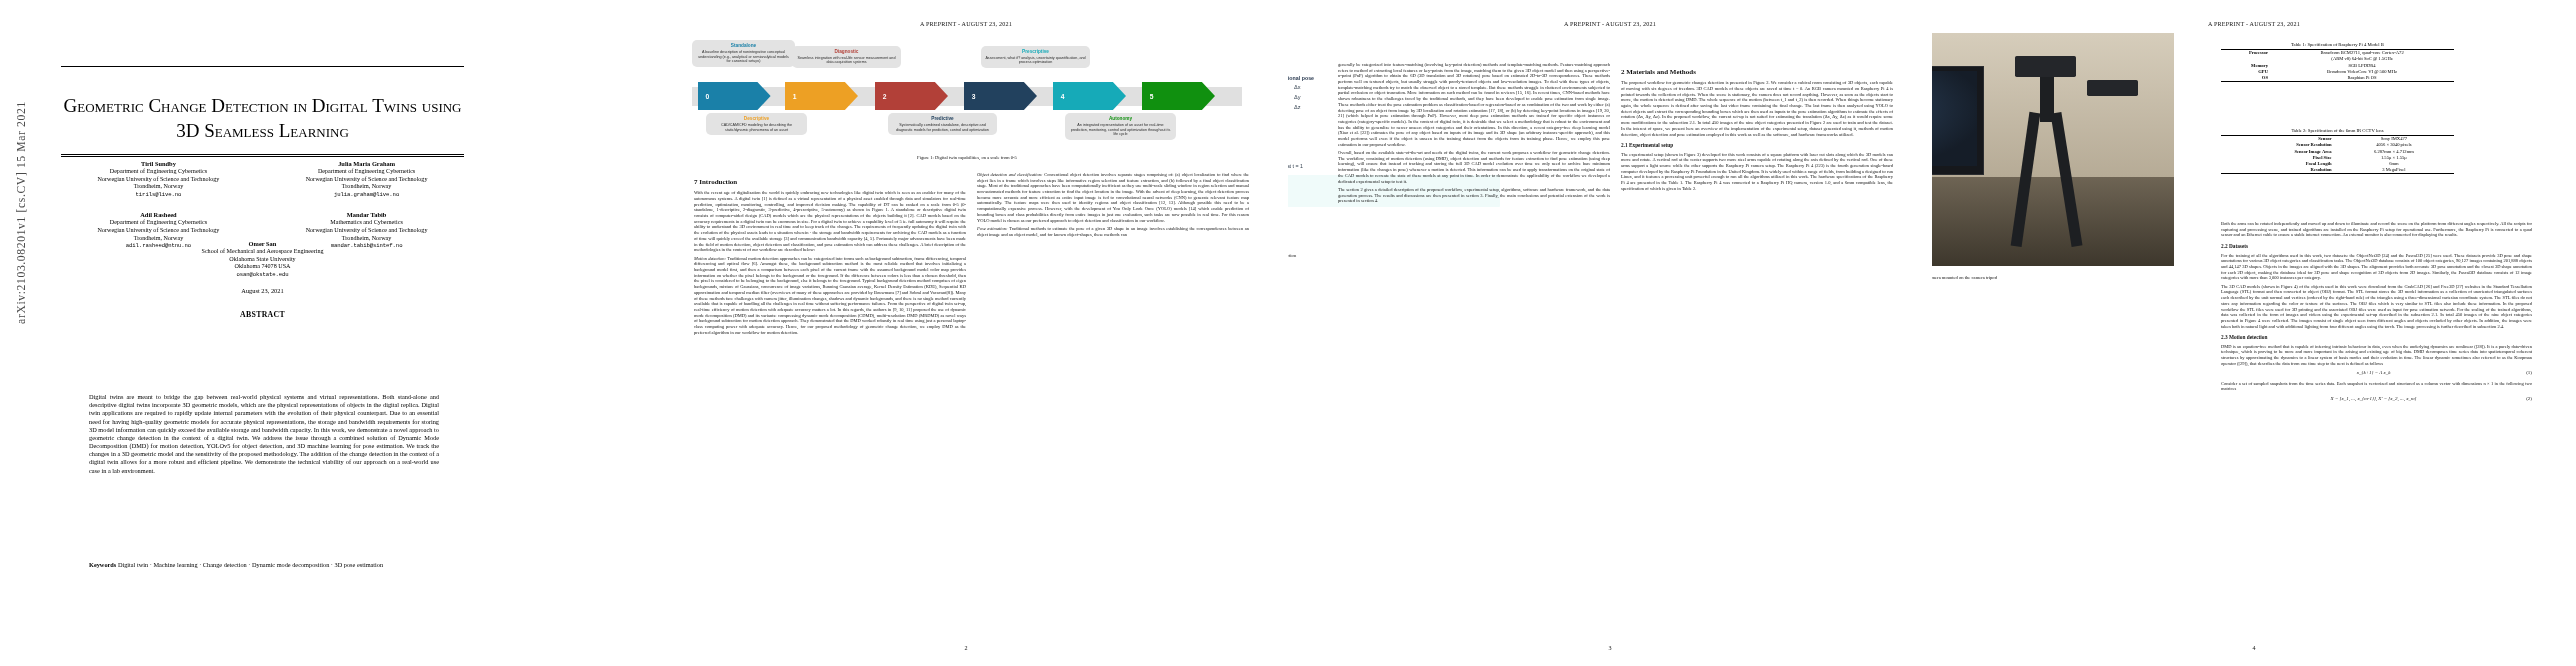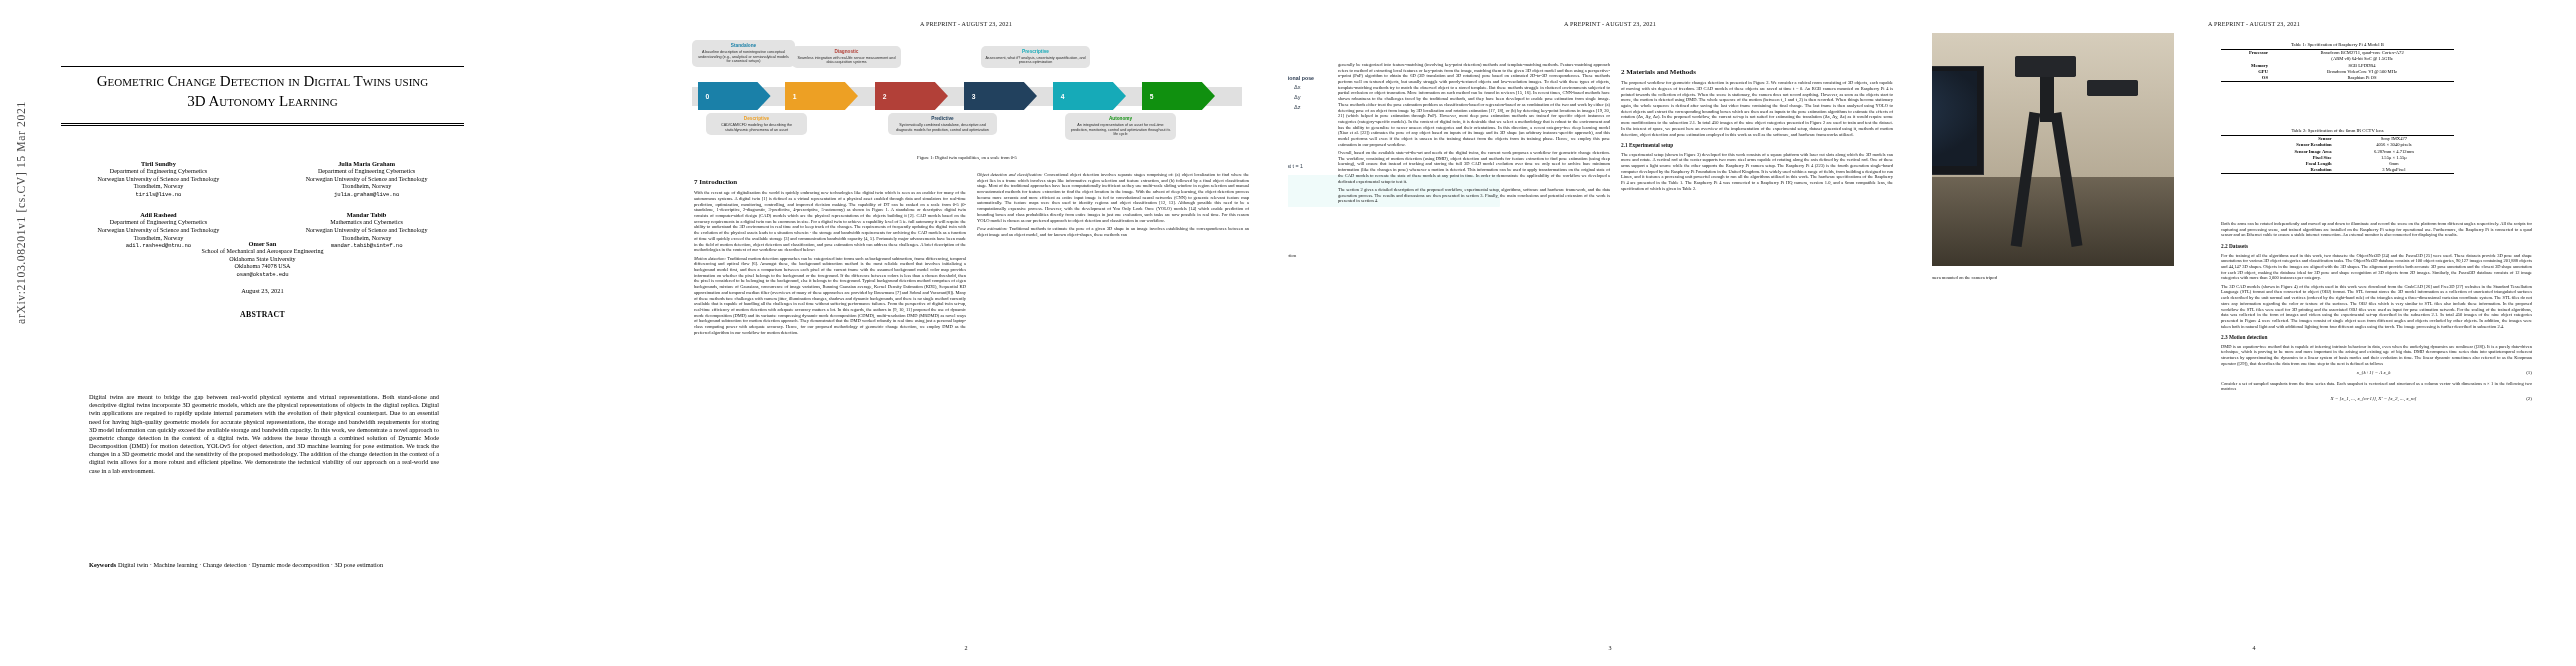--- a/index.html
+++ b/index.html
@@ -56,24 +56,24 @@
     white-space: nowrap;
     text-align: center;
   }
 
   
   .title-block { position: absolute; left: 61px; top: 66px; width: 403px; }
   .rule-thick { border-top: 1.7px solid #000; margin: 0; }
   .rule-thin  { border-top: 0.7px solid #000; margin-top: 1.1px; }
   .paper-title {
     font-variant: small-caps;
-    font-size: 15px;
+    font-size: 19px;
     line-height: 1.32;
     text-align: center;
-    margin: 5px 0 11px 0;
+    margin: 26px 0 11px 0;
     color: #000;
   }
   .authors-grid {
     position: absolute; left: 61px; top: 160px; width: 403px;
     display: grid; grid-template-columns: 1fr 1fr;
     row-gap: 13.3px; column-gap: 13.3px;
     text-align: center;
   }
   .author-name { font-weight: bold; font-size: 6.4px; margin-bottom: 1.1px; }
   .author-line { font-size: 6.1px; line-height: 1.25; }
@@ -166,21 +166,21 @@
 
 <div class="sheet">
 
   <div class="page" id="page-1">
     <div class="arxiv-stamp">arXiv:2103.08201v1  [cs.CV]  15 Mar 2021</div>
 
     <div class="title-block">
       <div class="rule-thick"></div>
       <div class="paper-title">
         <span>Geometric Change Detection in Digital Twins using</span><br>
-        <span>3D Autonomy Learning</span>
+        <span>3D Seamless Learning</span>
       </div>
       <div class="rule-thick"></div>
       <div class="rule-thin"></div>
     </div>
 
     <div class="authors-grid">
       <div>
         <div class="author-name">Tiril Sundby</div>
         <div class="author-line">Department of Engineering Cybernetics</div>
         <div class="author-line">Norwegian University of Science and Technology</div>

